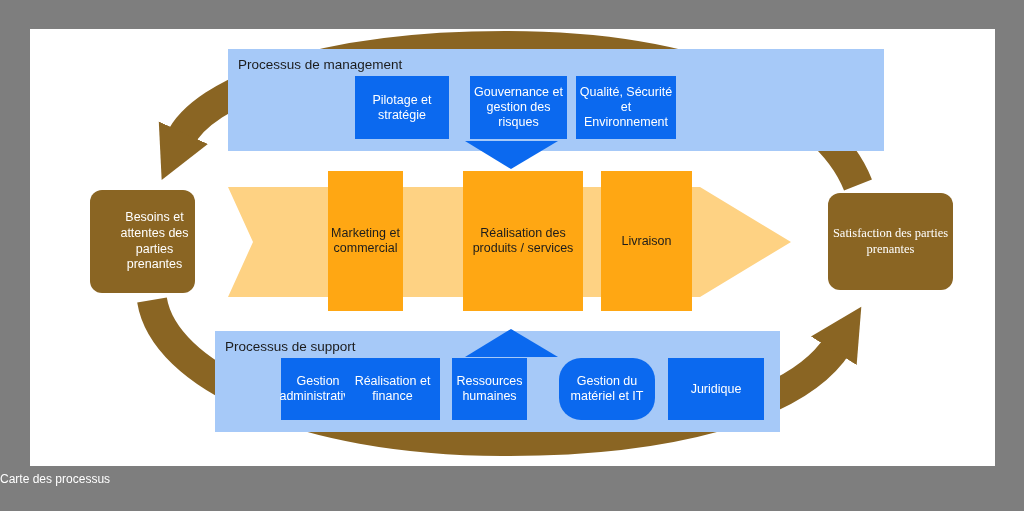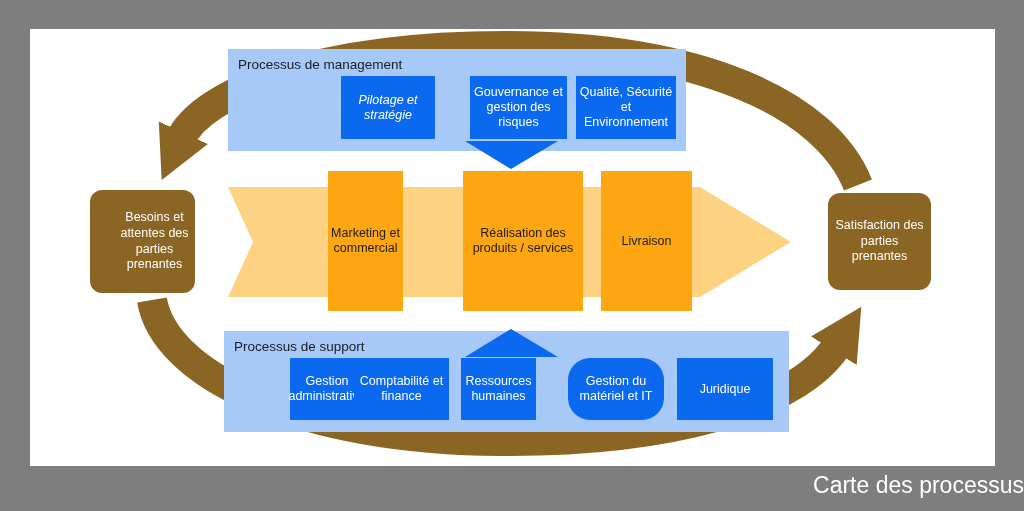--- a/index.html
+++ b/index.html
@@ -4,39 +4,39 @@
 <style>
   html,body{margin:0;padding:0;}
   body{font-family:"Liberation Sans", sans-serif; background:#555;}
   .stage{position:relative;width:1024px;height:511px;overflow:hidden;background:var(--frame-gray);}
   .canvas{position:absolute;left:30px;top:29px;width:965px;height:437px;background:var(--canvas-white);z-index:0;}
   .layer{position:absolute;left:0;top:0;z-index:1;}
   .arc{fill:none;stroke:var(--brown);stroke-width:30px;}
   .arcfill{fill:var(--brown);stroke:none;}
   .band{fill:var(--band-orange);stroke:none;}
   .panel{position:absolute;background:var(--panel-blue);z-index:2;}
-  .panel-mgmt{left:228px;top:49px;width:458px;height:102px;}
-  .panel-sup{left:224px;top:331px;width:565px;height:101px;}
+  .panel-mgmt{left:228px;top:49px;width:656px;height:102px;}
+  .panel-sup{left:215px;top:331px;width:565px;height:101px;}
   .panel-label{position:absolute;left:10px;top:8px;font-size:13.5px;color:var(--text-dark);}
   .bluebox{position:absolute;background:var(--box-blue);color:var(--text-light);
     display:flex;align-items:center;justify-content:center;text-align:center;
     font-size:12.5px;line-height:1.18;padding:2px;box-sizing:border-box;}
   .mb{top:27px;height:63px;}
   .sb{top:27px;height:62px;}
   .tri{position:absolute;width:0;height:0;z-index:3;}
   .tri-down{left:465px;top:141px;border-left:46px solid transparent;border-right:47px solid transparent;border-top:28px solid var(--box-blue);}
   .tri-up{left:465px;top:329px;border-left:46px solid transparent;border-right:47px solid transparent;border-bottom:28px solid var(--box-blue);}
   .step{position:absolute;top:171px;height:140px;background:var(--step-orange);color:var(--text-dark);
     display:flex;align-items:center;justify-content:center;text-align:center;
     font-size:12.5px;line-height:1.2;padding:3px;box-sizing:border-box;z-index:3;}
   .endbox{position:absolute;background:var(--brown);color:var(--text-light);border-radius:12px;
     display:flex;align-items:center;justify-content:center;text-align:center;
     font-size:12.5px;line-height:1.25;padding:4px;box-sizing:border-box;z-index:3;}
-  .caption{position:absolute;left:0;right:0;top:472px;text-align:right;color:var(--text-light);
-    font-size:23px;z-index:2;}
+  .caption{position:absolute;left:0;right:0;top:472px;text-align:left;color:var(--text-light);
+    font-size:12px;z-index:2;}
 </style>
 </head>
 <body>
 
 <div class="stage">
 
   <div class="canvas"></div>
 
   <svg class="layer" width="1024" height="511" viewBox="0 0 1024 511">
     <defs>
@@ -44,39 +44,39 @@
         <path d="M0,0 L52,27 L0,54 Z" class="arcfill"></path>
       </marker>
     </defs>
     <path class="arc" d="M 858 185 C 826 104 700 46 505 46 C 318 46 202 92 180 140" marker-end="url(#ah)"></path>
     <path class="arc" d="M 152 300 C 164 374 296 440 502 441 C 664 442 798 408 838 344" marker-end="url(#ah)"></path>
     <polygon class="band" points="228,187 700,187 791,242 700,297 228,297 253,242"></polygon>
   </svg>
 
   <div class="panel panel-mgmt">
     <div class="panel-label">Processus de management</div>
-    <div class="bluebox mb" style="left:113px;width:94px;font-style:italic;">Pilotage et stratégie</div>
+    <div class="bluebox mb" style="left:127px;width:94px;">Pilotage et stratégie</div>
     <div class="bluebox mb" style="left:242px;width:97px;">Gouvernance et gestion des risques</div>
     <div class="bluebox mb" style="left:348px;width:100px;">Qualité, Sécurité et Environnement</div>
   </div>
 
   <div class="tri tri-down"></div>
   <div class="tri tri-up"></div>
 
   <div class="step" style="left:328px;width:75px;">Marketing et commercial</div>
   <div class="step" style="left:463px;width:120px;">Réalisation des produits / services</div>
   <div class="step" style="left:601px;width:91px;">Livraison</div>
 
   <div class="endbox" style="left:90px;top:190px;width:105px;height:103px;padding-left:28px;">Besoins et attentes des parties prenantes</div>
-  <div class="endbox" style="left:828px;top:193px;width:103px;height:97px;">Satisfaction des parties prenantes</div>
+  <div class="endbox" style="left:828px;top:193px;width:125px;height:97px;font-family:Liberation Serif, serif;">Satisfaction des parties prenantes</div>
 
   <div class="panel panel-sup">
     <div class="panel-label">Processus de support</div>
     <div class="bluebox sb" style="left:22px;width:74px;margin-left:44px;">Gestion administrative</div>
-    <div class="bluebox sb" style="left:130px;width:95px;">Comptabilité et finance</div>
+    <div class="bluebox sb" style="left:130px;width:95px;">Réalisation et finance</div>
     <div class="bluebox sb" style="left:237px;width:75px;">Ressources humaines</div>
     <div class="bluebox sb" style="left:344px;width:96px;border-radius:22px;">Gestion du matériel et IT</div>
     <div class="bluebox sb" style="left:453px;width:96px;text-align:right;">Juridique</div>
   </div>
 
   <div class="caption">Carte des processus</div>
 
 </div>
 
 </body></html>

